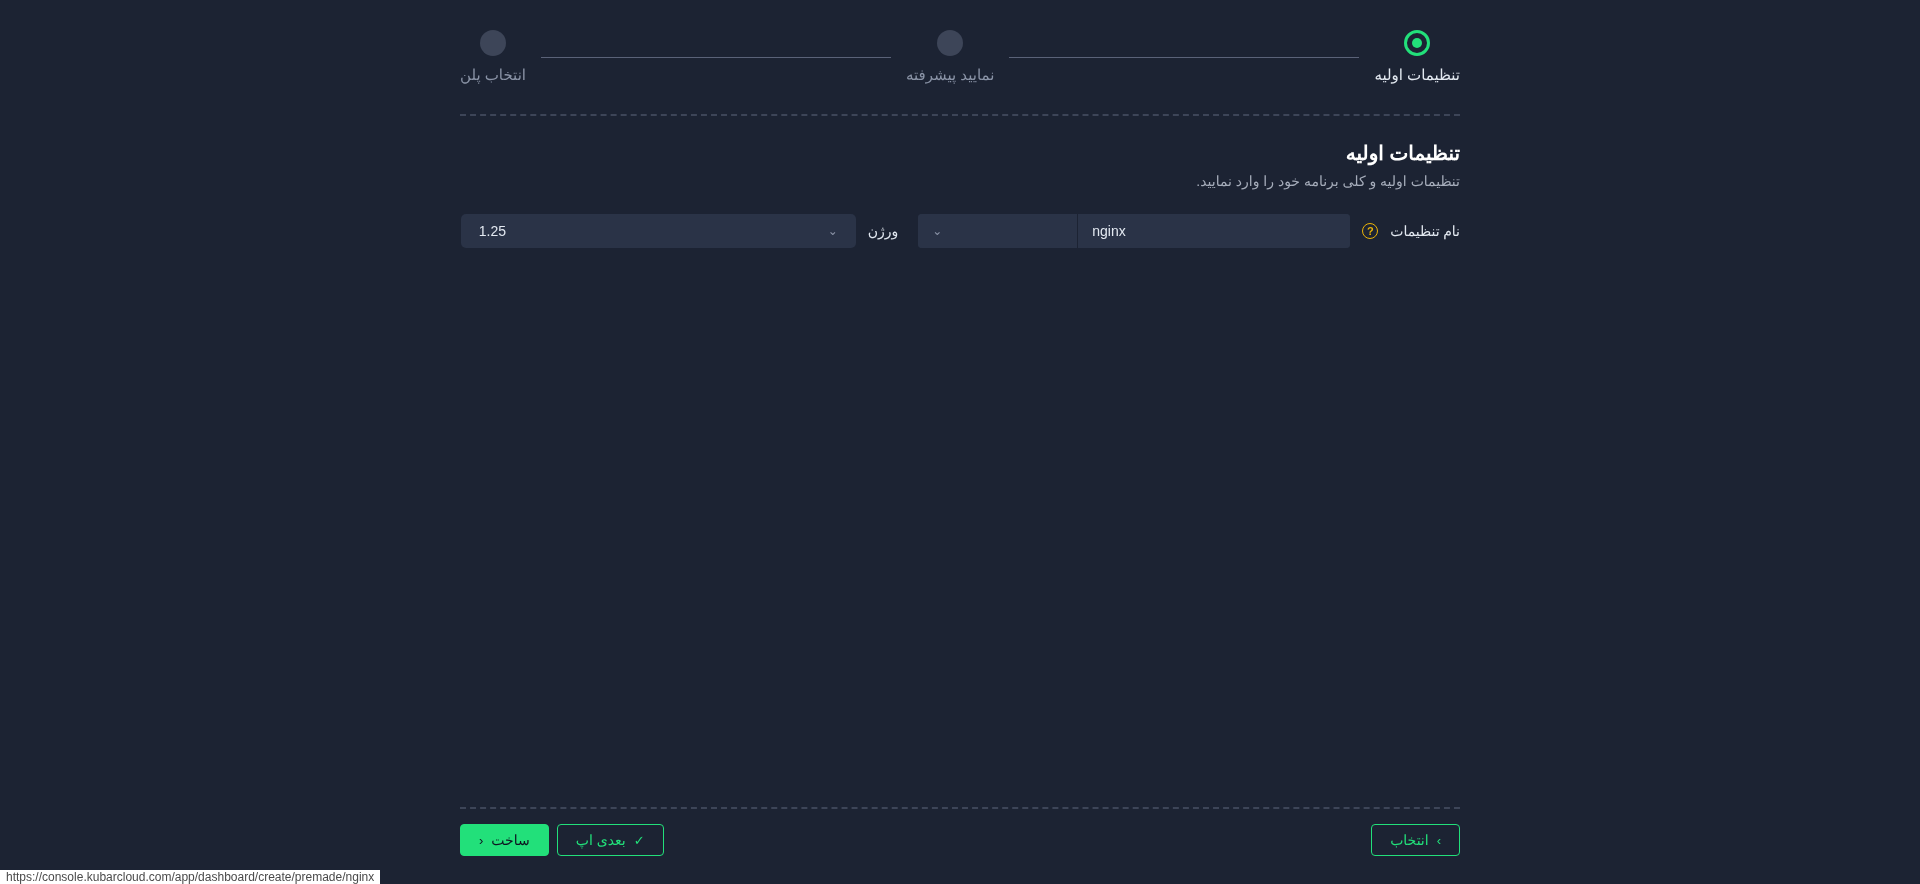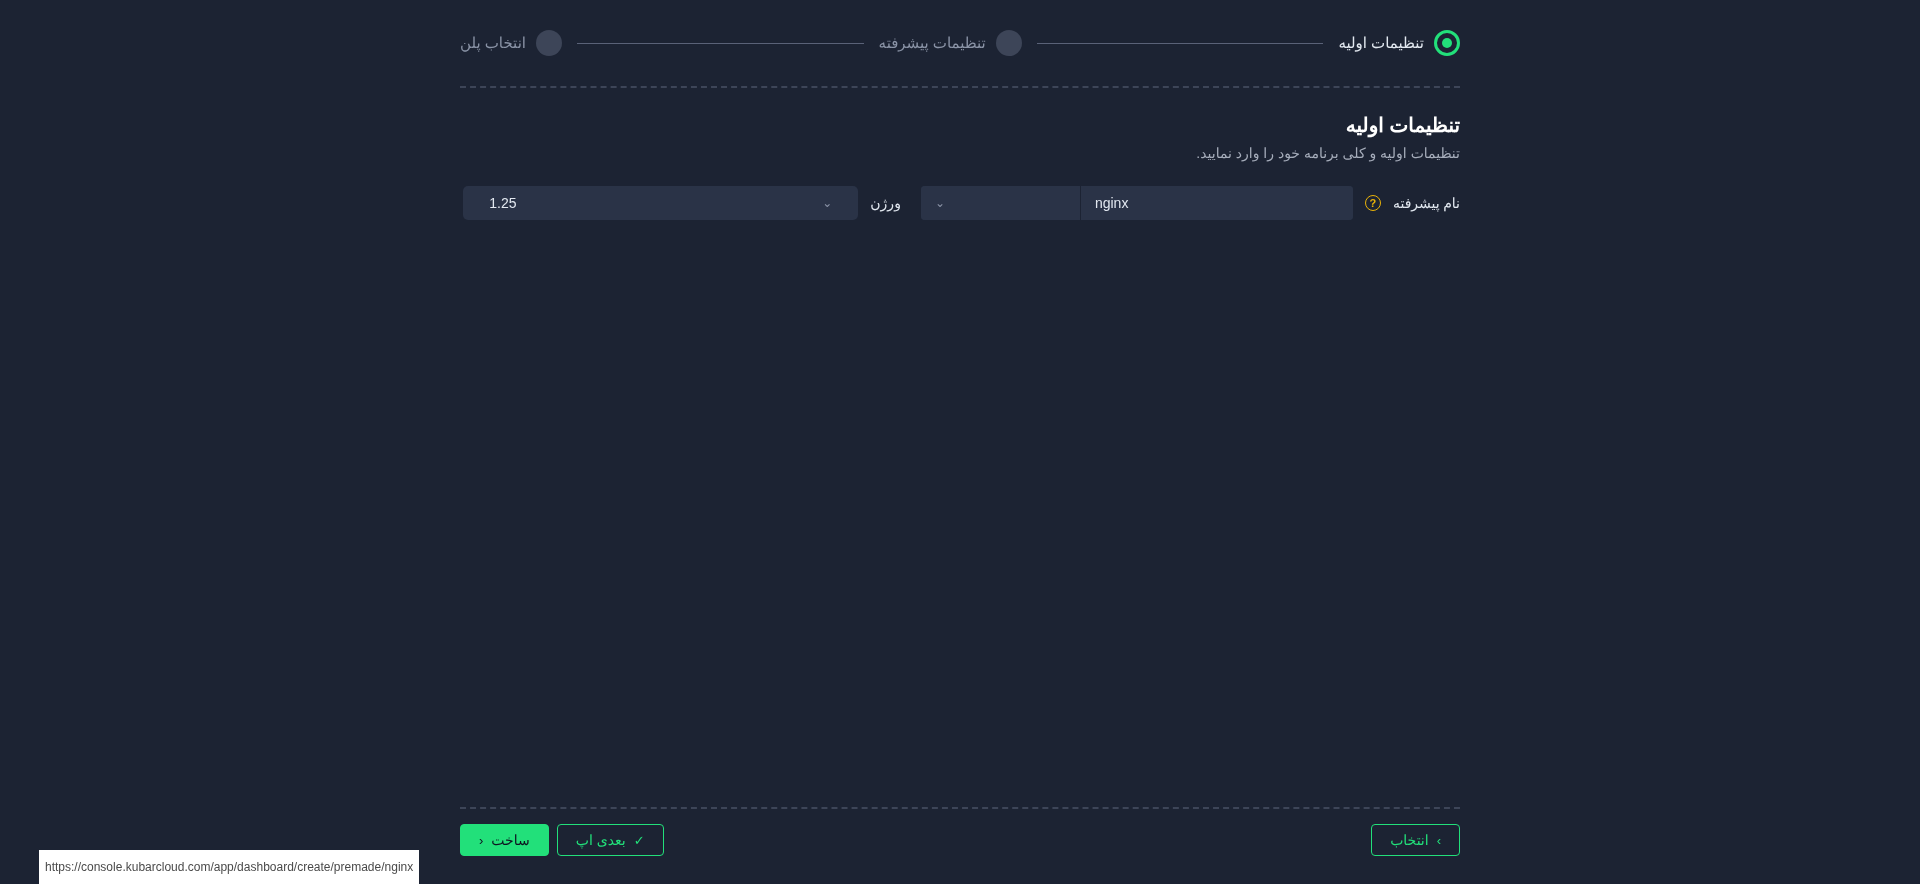--- a/index.html
+++ b/index.html
@@ -30,20 +30,21 @@
   align-items: center;
   justify-content: space-between;
   padding: 0 0 30px 0;
   direction: rtl;
 }
 
 .step {
   display: flex;
   align-items: center;
   gap: 10px;
+  flex-direction: column;
 }
 
 .step-circle {
   width: 26px;
   height: 26px;
   border-radius: 50%;
   background-color: #3d4558;
   display: flex;
   align-items: center;
   justify-content: center;
@@ -168,21 +169,21 @@
   align-items: center;
   justify-content: flex-end;
   cursor: pointer;
 }
 
 .version-select {
   background-color: #2a3347;
   border: none;
   border-radius: 5px;
   color: #e2e8f0;
-  padding: 8px 26px;
+  padding: 8px 18px;
   font-size: 14px;
   outline: none;
   width: 395px;
   height: 34px;
   display: flex;
   align-items: center;
   justify-content: space-between;
   cursor: pointer;
   direction: ltr;
 }
@@ -257,56 +258,55 @@
 }
 
 
 .status-bar {
   position: absolute;
   bottom: 0;
   left: 0;
   background: #ffffff;
   color: #4a4a4a;
   font-size: 12px;
-  padding: 10px 6px;
+  padding: 0 6px;
   direction: ltr;
   font-family: Arial, sans-serif;
-  margin-left: 39px;
 }
 </style>
 </head>
 <body>
 
 <div class="container">
 
   <div class="stepper">
     <div class="step">
       <div class="step-circle active"></div>
       <span class="step-label">تنظیمات اولیه</span>
     </div>
     <div class="step-line"></div>
     <div class="step">
       <div class="step-circle"></div>
-      <span class="step-label inactive">تنظیمات پیشرفته</span>
+      <span class="step-label inactive">نمایید پیشرفته</span>
     </div>
     <div class="step-line"></div>
     <div class="step">
       <div class="step-circle"></div>
       <span class="step-label inactive">انتخاب پلن</span>
     </div>
   </div>
 
   <hr class="dashed-divider">
 
   <h2 class="section-title">تنظیمات اولیه</h2>
   <p class="section-subtitle">تنظیمات اولیه و کلی برنامه خود را وارد نمایید.</p>
 
   <div class="form-row">
     <div class="form-group">
-      <span class="form-label">نام پیشرفته</span>
+      <span class="form-label">نام تنظیمات</span>
       <span class="help-icon">?</span>
       <div class="input-wrapper">
         <input type="text" class="text-input" value="nginx" style="">
         <div class="select-input">
           <span class="chevron-down">⌄</span>
         </div>
       </div>
     </div>
 
     <div class="form-group">

